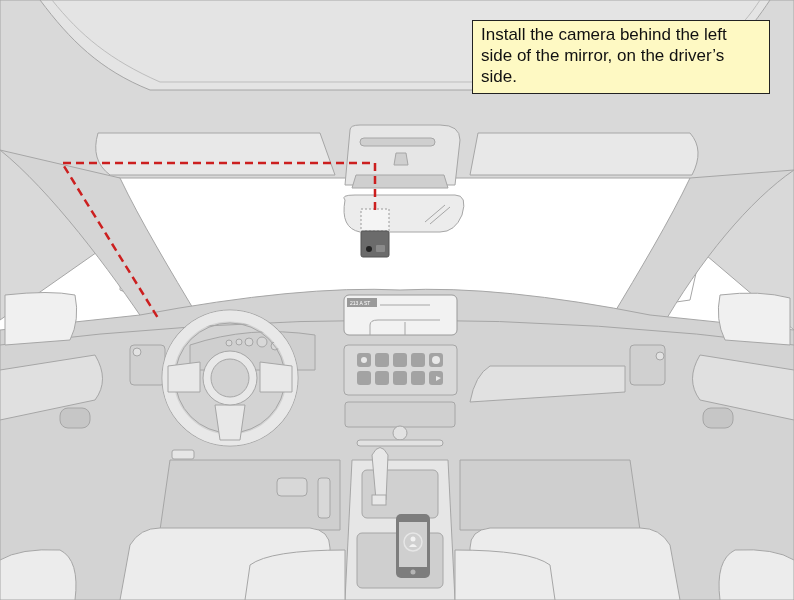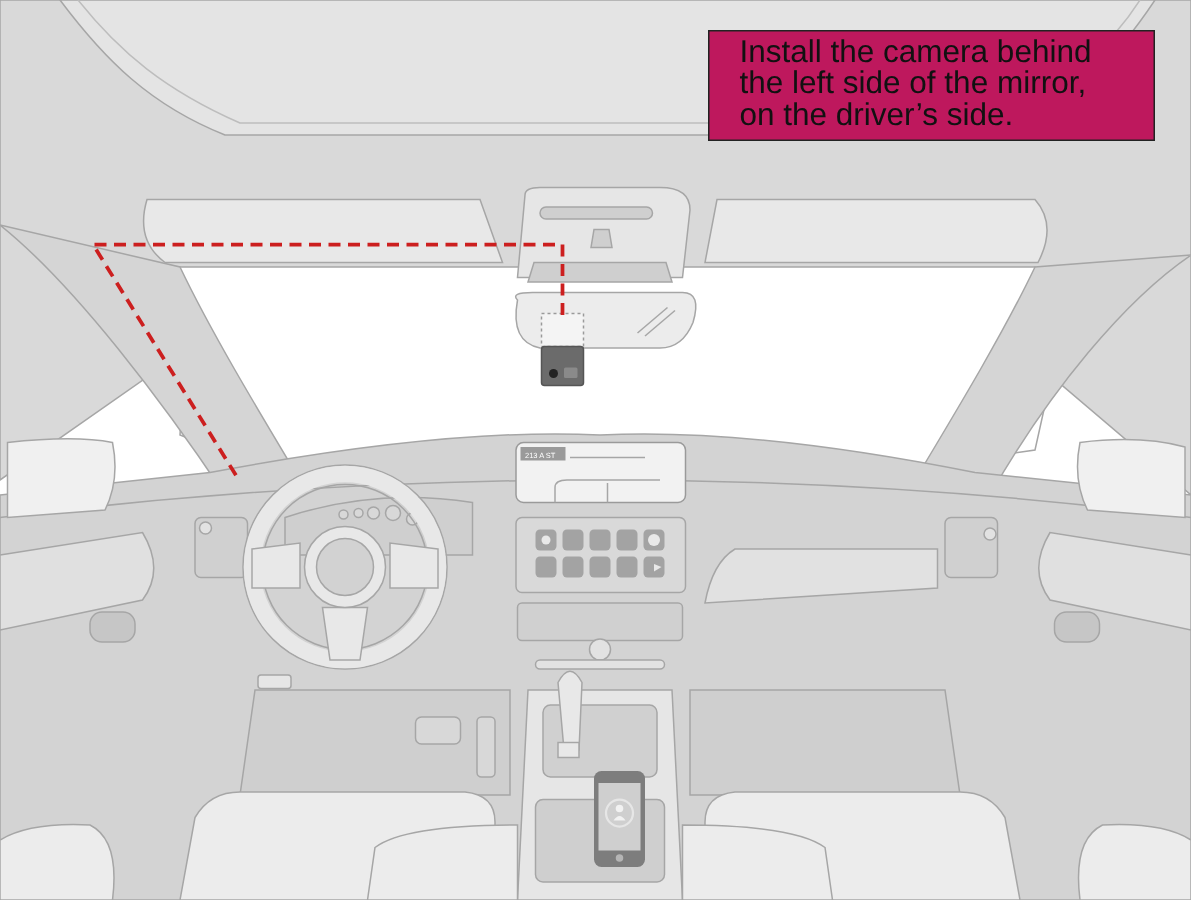--- a/index.html
+++ b/index.html
@@ -1,18 +1,18 @@
 <!DOCTYPE html>
 <html><head>
 <meta charset="utf-8">
 <style>
   html,body{margin:0;padding:0;}
   body{width:794px;height:600px;overflow:hidden;background:#ffffff;position:relative;font-family:"Liberation Sans",sans-serif;}
   #scene{position:absolute;left:0;top:0;width:794px;height:600px;}
-  .callout{position:absolute;left:472px;top:20px;width:298px;height:74px;background:#be185d;border:1px solid #222;box-sizing:border-box;padding:3px 20px;font-family:"Liberation Sans",sans-serif;font-size:21px;line-height:21px;color:#111;}
+  .callout{position:absolute;left:472px;top:20px;width:298px;height:74px;background:#fef9c3;border:1px solid #222;box-sizing:border-box;padding:3px 8px;font-family:"Liberation Sans",sans-serif;font-size:17px;line-height:21px;color:#111;}
 </style>
 </head>
 <body>
 
 <svg id="scene" viewBox="0 0 794 600" xmlns="http://www.w3.org/2000/svg">
 
   <g>
     <path d="M0 0 H794 V330 L700 250 L690 180 L120 180 L100 250 L0 320 Z" fill="#d9d9d9" stroke="#a6a6a6"></path>
     <path d="M40 0 C70 40 100 70 150 90 L660 90 C720 70 750 30 770 0 Z" fill="#e4e4e4" stroke="#a6a6a6"></path>
     <path d="M52 0 C80 35 110 60 160 82 L650 82 C710 62 742 28 760 0" fill="none" stroke="#bdbdbd"></path>

